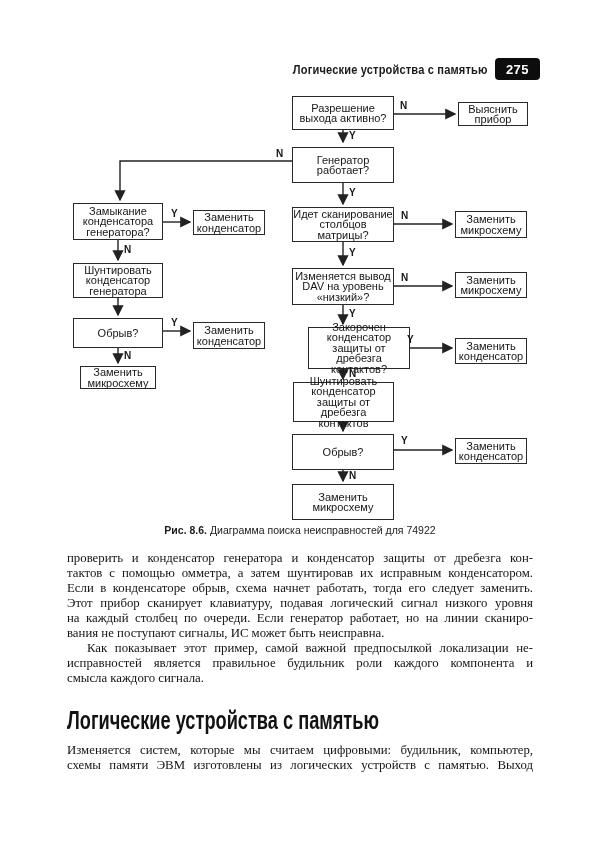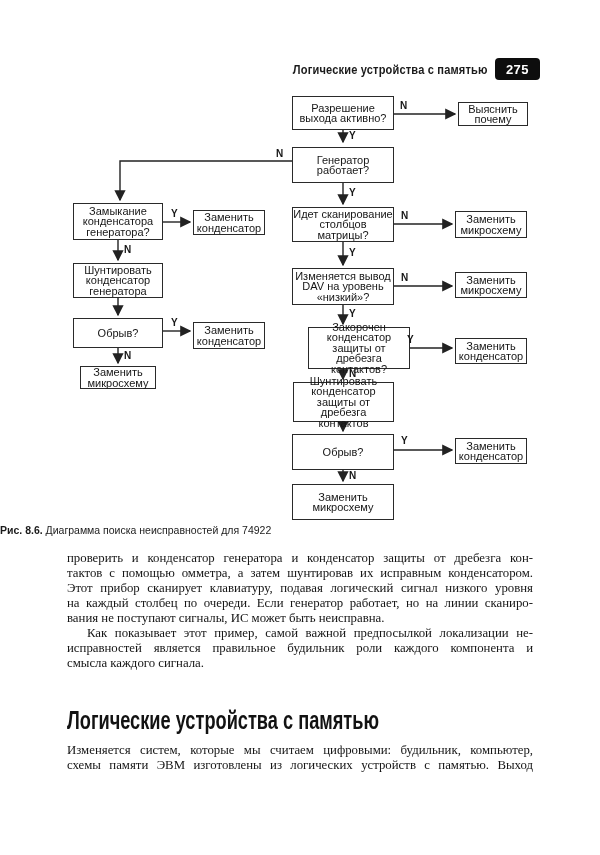--- a/index.html
+++ b/index.html
@@ -65,20 +65,21 @@
     font-weight: 700;
     color: #161616;
     line-height: 10px;
   }
 
   
   .caption {
     position: absolute;
     left: 0; right: 0;
     top: 524px;
+    text-align: center;
     font-size: 10.5px;
     color: #1b1b1b;
   }
   .cap-prefix { font-weight: 700; }
 
   
   .body-block {
     position: absolute;
     left: 67px;
     width: 466px;
@@ -145,21 +146,21 @@
         <path d="M343 369 L343 379" marker-end="url(#ah)"></path>
         <path d="M343 422 L343 431" marker-end="url(#ah)"></path>
         <path d="M394 450 L452 450" marker-end="url(#ah)"></path>
         <path d="M343 470 L343 481" marker-end="url(#ah)"></path>
       </g>
     </svg>
 
     <div class="node" style="left:292px;top:96px;width:102px;height:34px">Разрешение
 выхода активно?</div>
     <div class="node" style="left:458px;top:102px;width:70px;height:24px">Выяснить
-почему</div>
+прибор</div>
     <div class="node" style="left:292px;top:147px;width:102px;height:36px">Генератор
 работает?</div>
     <div class="node" style="left:292px;top:207px;width:102px;height:35px">Идет сканирование
 столбцов матрицы?</div>
     <div class="node" style="left:455px;top:211px;width:72px;height:27px">Заменить
 микросхему</div>
     <div class="node" style="left:292px;top:268px;width:102px;height:37px">Изменяется вывод
 DAV на уровень
 «низкий»?</div>
     <div class="node" style="left:455px;top:272px;width:72px;height:26px">Заменить
@@ -213,20 +214,21 @@
   </div>
 
   <div class="caption">
     <span class="cap-prefix">Рис. 8.6.</span>
     <span>Диаграмма поиска неисправностей для 74922</span>
   </div>
 
   <div class="body-block bt-1">
     <div class="bl">проверить и конденсатор генератора и конденсатор защиты от дребезга кон-</div>
     <div class="bl">тактов с помощью омметра, а затем шунтировав их исправным конденсатором.</div>
+    <div class="bl">Если в конденсаторе обрыв, схема начнет работать, тогда его следует заменить.</div>
     <div class="bl">Этот прибор сканирует клавиатуру, подавая логический сигнал низкого уровня</div>
     <div class="bl">на каждый столбец по очереди. Если генератор работает, но на линии сканиро-</div>
     <div class="bl last">вания не поступают сигналы, ИС может быть неисправна.</div>
     <div class="bl indent">Как показывает этот пример, самой важной предпосылкой локализации не-</div>
     <div class="bl">исправностей является правильное будильник роли каждого компонента и</div>
     <div class="bl last">смысла каждого сигнала.</div>
   </div>
 
   <div class="section-heading">Логические устройства с памятью</div>
 

